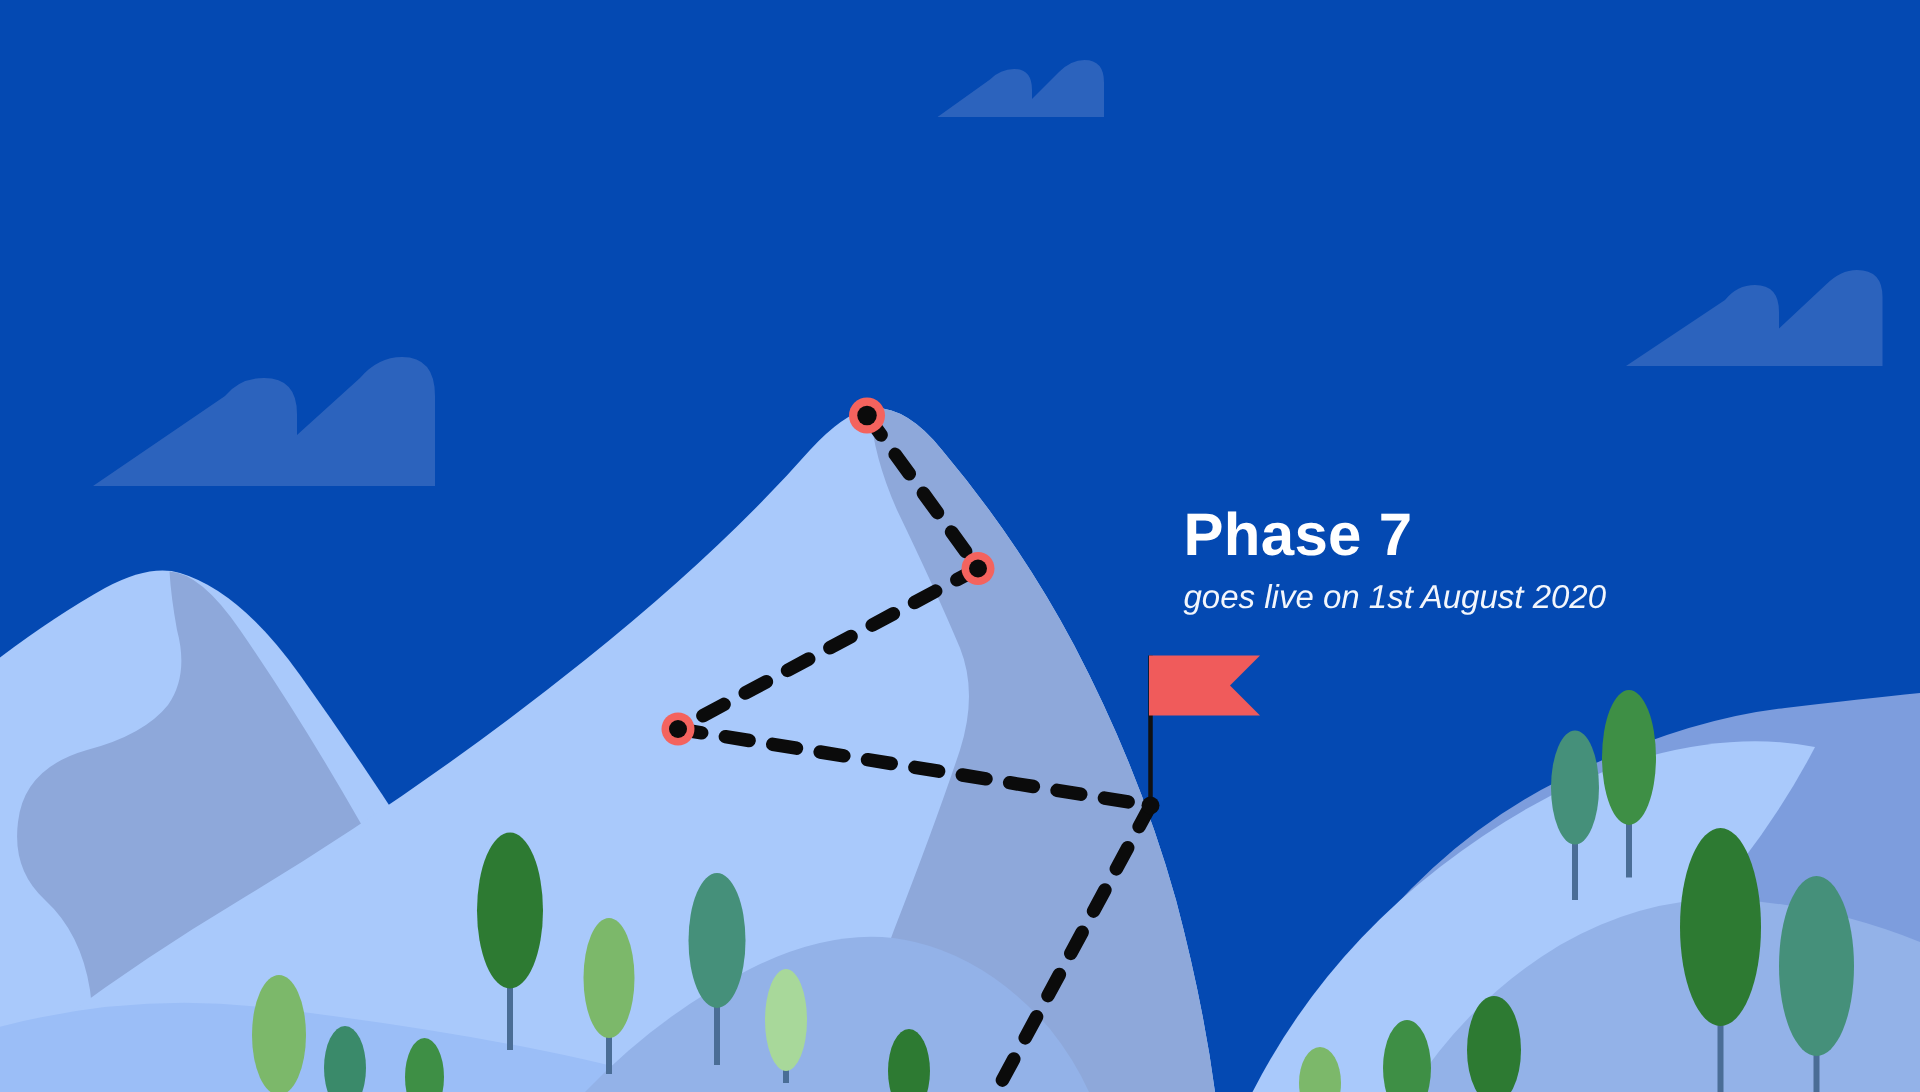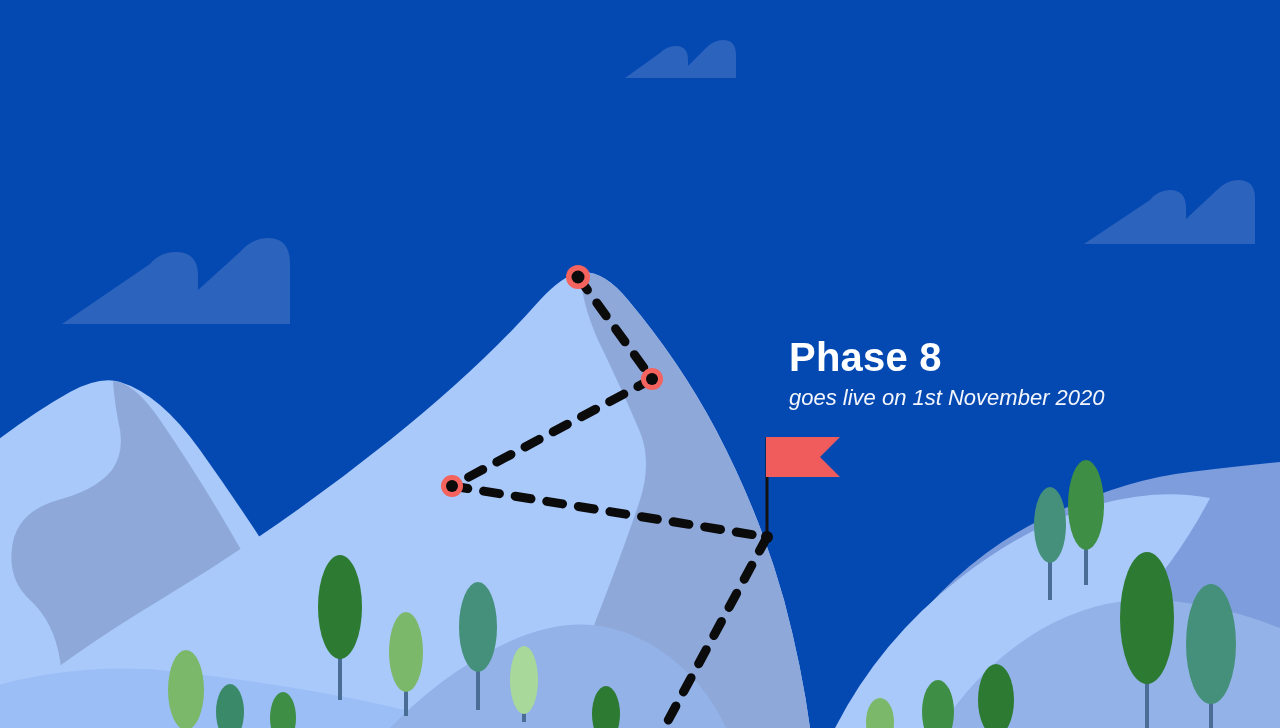--- a/index.html
+++ b/index.html
@@ -138,17 +138,17 @@
         <circle cx="652" cy="379" r="6" fill="#0b0b0b"></circle>
       </g>
       <g>
         <circle cx="452" cy="486" r="11" fill="#f4635e"></circle>
         <circle cx="452" cy="486" r="6" fill="#0b0b0b"></circle>
       </g>
     </g>
   </svg>
 
   <div class="caption">
-    <span class="title">Phase 8</span>
-    <span class="subtitle">goes live on 1st November 2020</span>
+    <span class="title">Phase 7</span>
+    <span class="subtitle">goes live on 1st August 2020</span>
   </div>
 
 </div>
 
 </body></html>

